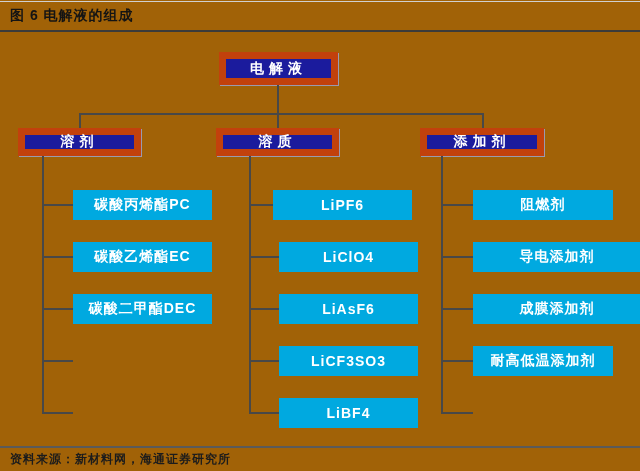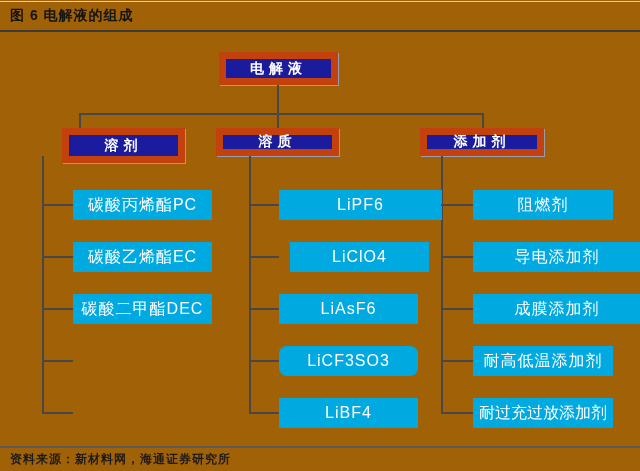--- a/index.html
+++ b/index.html
@@ -20,42 +20,42 @@
   }
   .node {
     position:absolute; display:flex; align-items:center; justify-content:center;
     color:#ffffff; text-align:center; box-sizing:border-box; white-space:nowrap;
   }
   .navy {
     background:#1b1b9d; border:7px solid #c2410c; font-size:14px;
     font-weight:bold; letter-spacing:5px; box-shadow:1px 1px 0 #9a9ab0;
   }
   .cyan {
-    background:#00a9e0; font-size:16px; font-weight:normal; letter-spacing:1px;
+    background:#00a9e0; font-size:14px; font-weight:bold; letter-spacing:1px;
   }
   .line { position:absolute; background:#484848; }
 </style>
 </head>
 <body>
 
 <div class="canvas">
 
   <div class="hairline-top"></div>
   <div class="fig-title">图 6 电解液的组成</div>
   <div class="title-rule"></div>
 
   <div class="node navy" style="left:219px; top:52px; width:119px; height:33px;">电解液</div>
 
   <div class="line" style="left:277px; top:85px;  width:2px;   height:28px;"></div>
   <div class="line" style="left:79px;  top:113px; width:405px; height:2px;"></div>
   <div class="line" style="left:79px;  top:113px; width:2px;   height:15px;"></div>
   <div class="line" style="left:277px; top:113px; width:2px;   height:15px;"></div>
   <div class="line" style="left:482px; top:113px; width:2px;   height:15px;"></div>
 
-  <div class="node navy" style="left:18px;  top:128px; width:123px; height:35px;margin-left:44px;">溶剂</div>
+  <div class="node navy" style="left:18px;  top:128px; width:123px; height:28px;">溶剂</div>
   <div class="node navy" style="left:216px; top:128px; width:123px; height:28px;">溶质</div>
   <div class="node navy" style="left:420px; top:128px; width:124px; height:28px;">添加剂</div>
 
   <div class="line" style="left:42px;  top:156px; width:2px; height:258px;"></div>
   <div class="line" style="left:249px; top:156px; width:2px; height:258px;"></div>
   <div class="line" style="left:441px; top:156px; width:2px; height:258px;"></div>
 
   <div class="line" style="left:42px; top:204px; width:31px; height:2px;"></div>
   <div class="line" style="left:42px; top:256px; width:31px; height:2px;"></div>
   <div class="line" style="left:42px; top:308px; width:31px; height:2px;"></div>
@@ -65,34 +65,33 @@
   <div class="node cyan" style="left:73px; top:190px; width:139px; height:30px;">碳酸丙烯酯PC</div>
   <div class="node cyan" style="left:73px; top:242px; width:139px; height:30px;">碳酸乙烯酯EC</div>
   <div class="node cyan" style="left:73px; top:294px; width:139px; height:30px;">碳酸二甲酯DEC</div>
 
   <div class="line" style="left:249px; top:204px; width:30px; height:2px;"></div>
   <div class="line" style="left:249px; top:256px; width:30px; height:2px;"></div>
   <div class="line" style="left:249px; top:308px; width:30px; height:2px;"></div>
   <div class="line" style="left:249px; top:360px; width:30px; height:2px;"></div>
   <div class="line" style="left:249px; top:412px; width:30px; height:2px;"></div>
 
-  <div class="node cyan" style="left:279px; top:190px; width:163px; height:30px;">LiPF6</div>
-  <div class="node cyan" style="left:290px; top:242px; width:139px; height:30px;">LiClO4</div>
+  <div class="node cyan" style="left:273px; top:190px; width:139px; height:30px;">LiPF6</div>
+  <div class="node cyan" style="left:279px; top:242px; width:139px; height:30px;">LiClO4</div>
   <div class="node cyan" style="left:279px; top:294px; width:139px; height:30px;">LiAsF6</div>
-  <div class="node cyan" style="left:279px; top:346px; width:139px; height:30px;border-radius:8px;">LiCF3SO3</div>
+  <div class="node cyan" style="left:279px; top:346px; width:139px; height:30px;">LiCF3SO3</div>
   <div class="node cyan" style="left:279px; top:398px; width:139px; height:30px;">LiBF4</div>
 
   <div class="line" style="left:441px; top:204px; width:32px; height:2px;"></div>
   <div class="line" style="left:441px; top:256px; width:32px; height:2px;"></div>
   <div class="line" style="left:441px; top:308px; width:32px; height:2px;"></div>
   <div class="line" style="left:441px; top:360px; width:32px; height:2px;"></div>
   <div class="line" style="left:441px; top:412px; width:32px; height:2px;"></div>
 
   <div class="node cyan" style="left:473px; top:190px; width:140px; height:30px;">阻燃剂</div>
   <div class="node cyan" style="left:473px; top:242px; width:168px; height:30px;">导电添加剂</div>
   <div class="node cyan" style="left:473px; top:294px; width:168px; height:30px;">成膜添加剂</div>
   <div class="node cyan" style="left:473px; top:346px; width:140px; height:30px;">耐高低温添加剂</div>
-  <div class="node cyan" style="left:473px; top:398px; width:140px; height:30px; letter-spacing:0;">耐过充过放添加剂</div>
 
   <div class="bottom-rule"></div>
   <div class="source-note">资料来源：新材料网，海通证券研究所</div>
 
 </div>
 
 </body></html>

